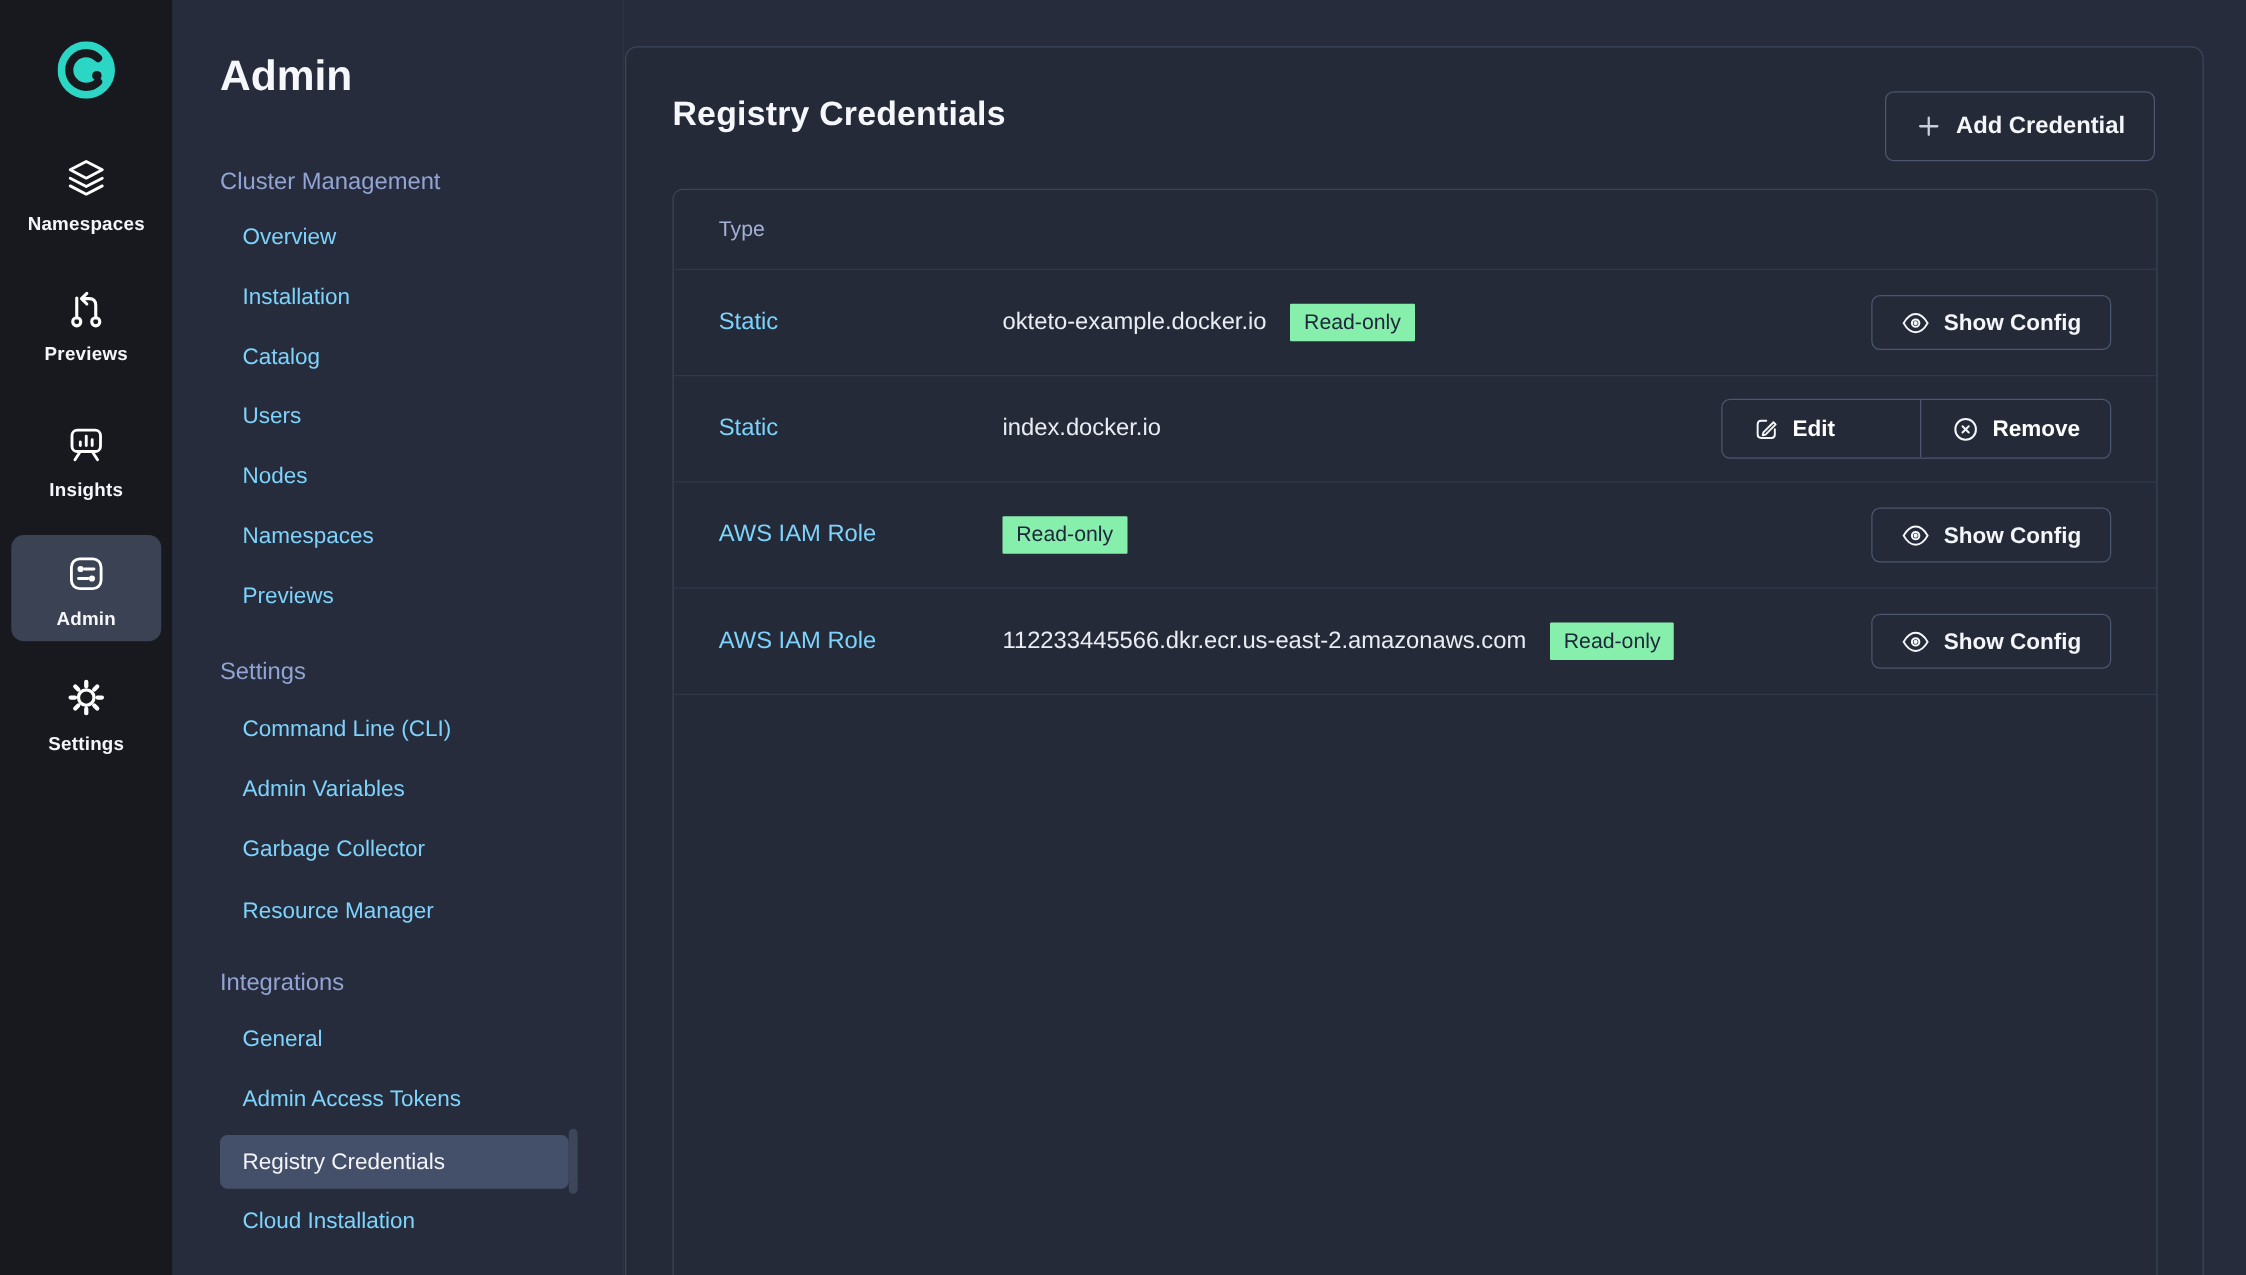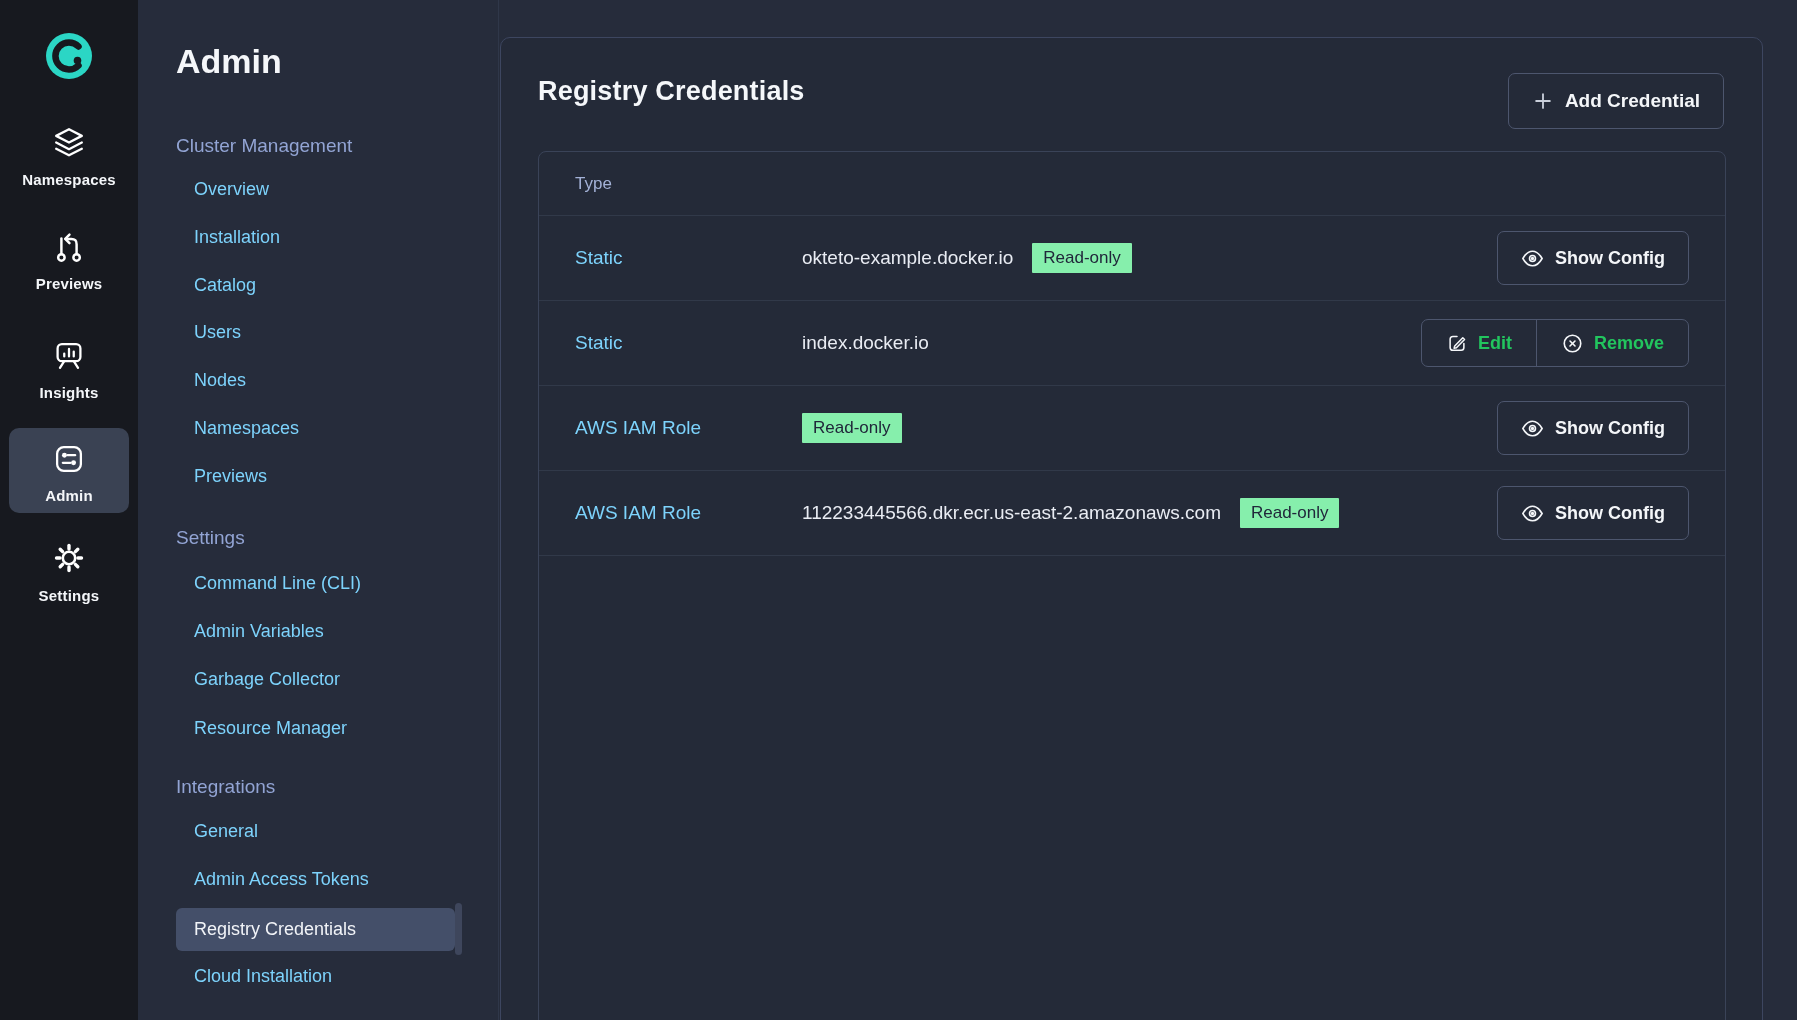--- a/index.html
+++ b/index.html
@@ -27,24 +27,24 @@
   .card-title { position:absolute; left:37px; top:38px; font-size:27px; font-weight:bold; color:#f5f7fa; letter-spacing:.2px; }
   .btn { display:inline-flex; align-items:center; justify-content:center; gap:11px; background:transparent; border:1px solid #4d566e; border-radius:7px; color:#f4f6f9; font-weight:bold; cursor:pointer; font-family:inherit; }
   .add-btn { position:absolute; right:38px; top:35px; height:56px; padding:0 23px; font-size:19px; }
   .table { position:absolute; left:37px; right:36px; top:113px; bottom:-10px; border:1px solid #3a4358; border-radius:8px 8px 0 0; }
   .thead { display:grid; grid-template-columns:227px 1fr auto; align-items:center; height:64px; padding:0 36px; border-bottom:1px solid #313949; }
   .th { font-size:17px; color:#a3b1d6; }
   .trow { display:grid; grid-template-columns:227px 1fr auto; align-items:center; height:85px; padding:0 36px; border-bottom:1px solid #313949; }
   .cell-type { font-size:19px; color:#7dd3fc; }
   .cell-host { display:flex; align-items:center; gap:19px; font-size:19px; color:#e9ecf3; }
   .badge { background:#86efac; color:#20273a; font-size:17px; border-radius:1px; padding:5px 11px; line-height:1.2; }
-  .row-btn { height:54px; padding:17px 23px; font-size:18px; }
+  .row-btn { height:44px; padding:17px 23px; font-size:18px; }
   .btn-group { display:inline-flex; height:48px; border:1px solid #4d566e; border-radius:7px; overflow:hidden; }
-  .seg { display:inline-flex; align-items:center; gap:10px; padding:0 24px; font-size:18px; font-weight:bold; color:#22c55e; cursor:pointer; background:transparent; border:none; font-family:inherit; }
-  .seg + .seg { border-left:1px solid #4d566e; }
+  .seg { display:inline-flex; align-items:center; gap:10px; padding:0 24px; font-size:18px; font-weight:bold; color:#ffffff; cursor:pointer; background:transparent; border:none; font-family:inherit; }
+  .seg + .seg { border-left:1px solid #4d566e;margin-left:44px; }
   .actions { display:flex; justify-content:flex-end; }
   svg { display:block; }
 </style>
 </head>
 <body>
 
 <nav class="rail">
   <div class="rail-sel"></div>
 
   <div class="logo">

